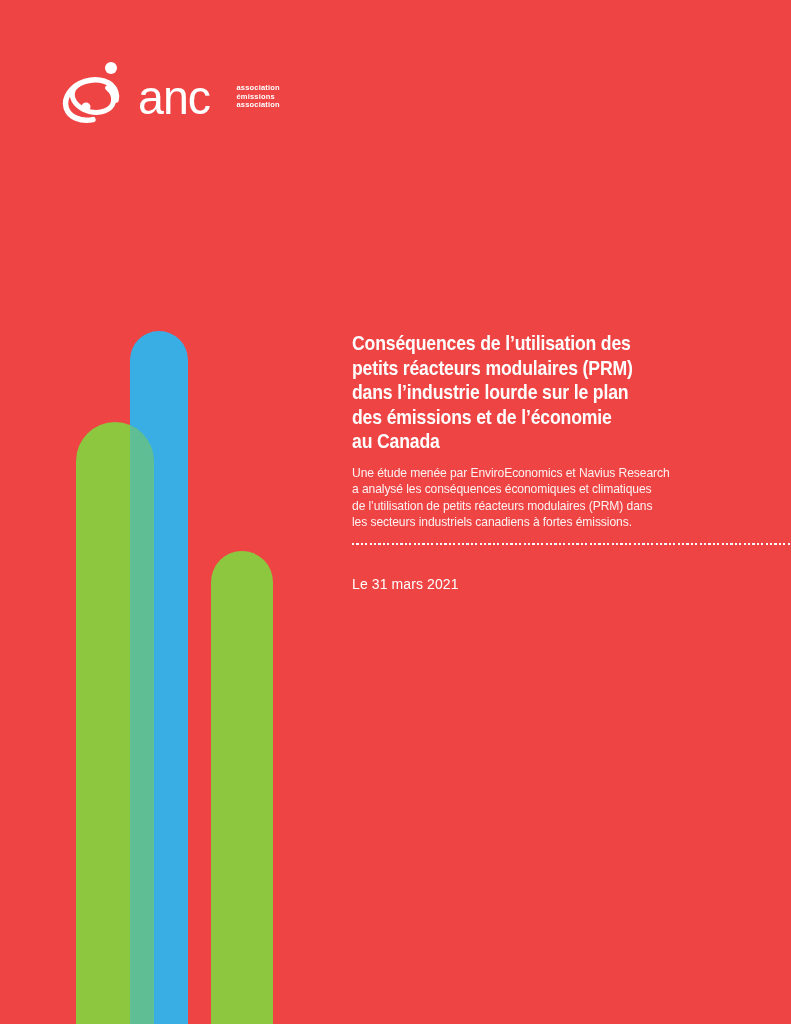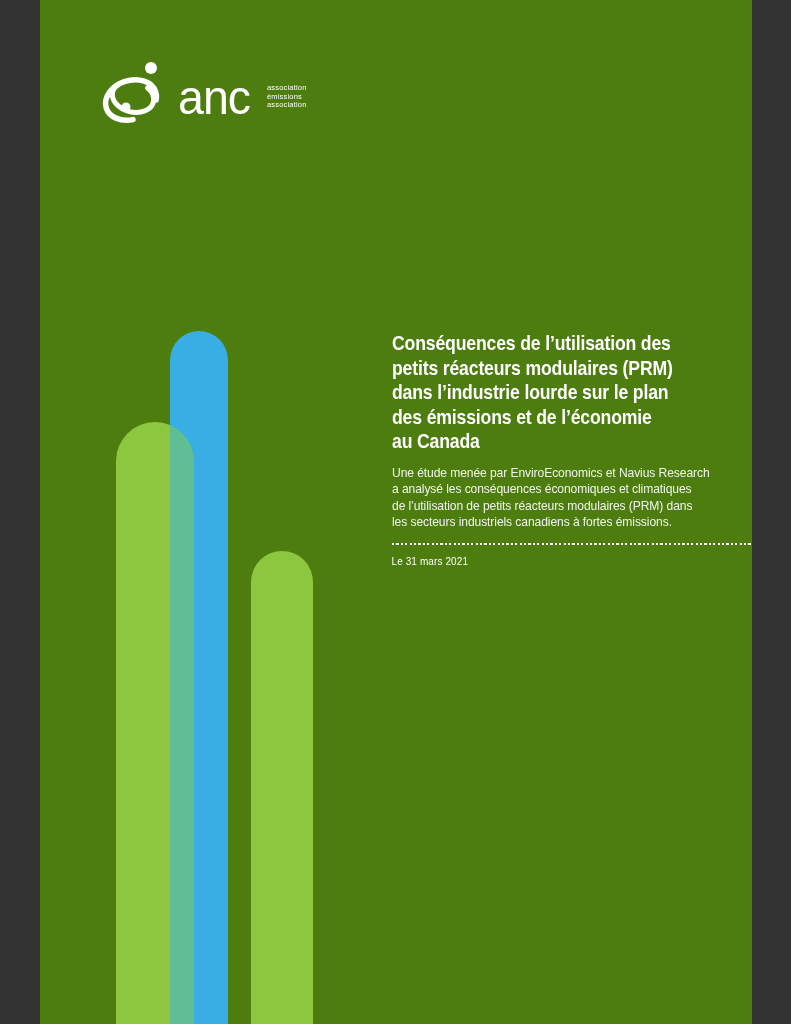--- a/index.html
+++ b/index.html
@@ -3,23 +3,23 @@
 <meta charset="utf-8">
 <style>
   html, body {
     margin: 0;
     padding: 0;
     background: #333;
     font-family: "Liberation Sans", "DejaVu Sans", sans-serif;
   }
   .page {
     position: relative;
-    width: 712px;
+    width: 791px;
     height: 1024px;
-    background: #4d7c0f;
+    background: #ef4444;
     overflow: hidden;
     margin: 0 auto;
   }
 
   
   .logo {
     position: absolute;
     left: 60px;
     top: 58px;
     display: flex;
@@ -36,27 +36,28 @@
     font-size: 48px;
     line-height: 1;
     letter-spacing: -1px;
     color: #fff;
     transform: scaleX(0.97);
     transform-origin: left center;
     position: relative;
     top: 4px;
   }
   .logo-wordmark {
-    margin-left: 15px;
+    margin-left: 24px;
     font-size: 7.5px;
     line-height: 8.7px;
     color: #fff;
     letter-spacing: 0.2px;
     position: relative;
     top: 3px;
+    font-weight: bold;
   }
 
   
   .bar {
     position: absolute;
     bottom: 0;
   }
   .bar-green-tall {
     left: 76px;
     top: 422px;
@@ -121,22 +122,22 @@
     white-space: nowrap;
   }
   .dotted-separator {
     margin-top: 12px;
     height: 2.6px;
     background: repeating-linear-gradient(to right,
       #ffffff 0px, #ffffff 2.2px,
       transparent 2.2px, transparent 4.4px);
   }
   .cover-date {
-    margin-top: 11px;
-    font-size: 10px;
+    margin-top: 31px;
+    font-size: 14px;
     color: #fff;
     letter-spacing: 0.1px;
   }
 </style>
 </head>
 <body>
 
 <div class="page">
 
   <div class="logo">

